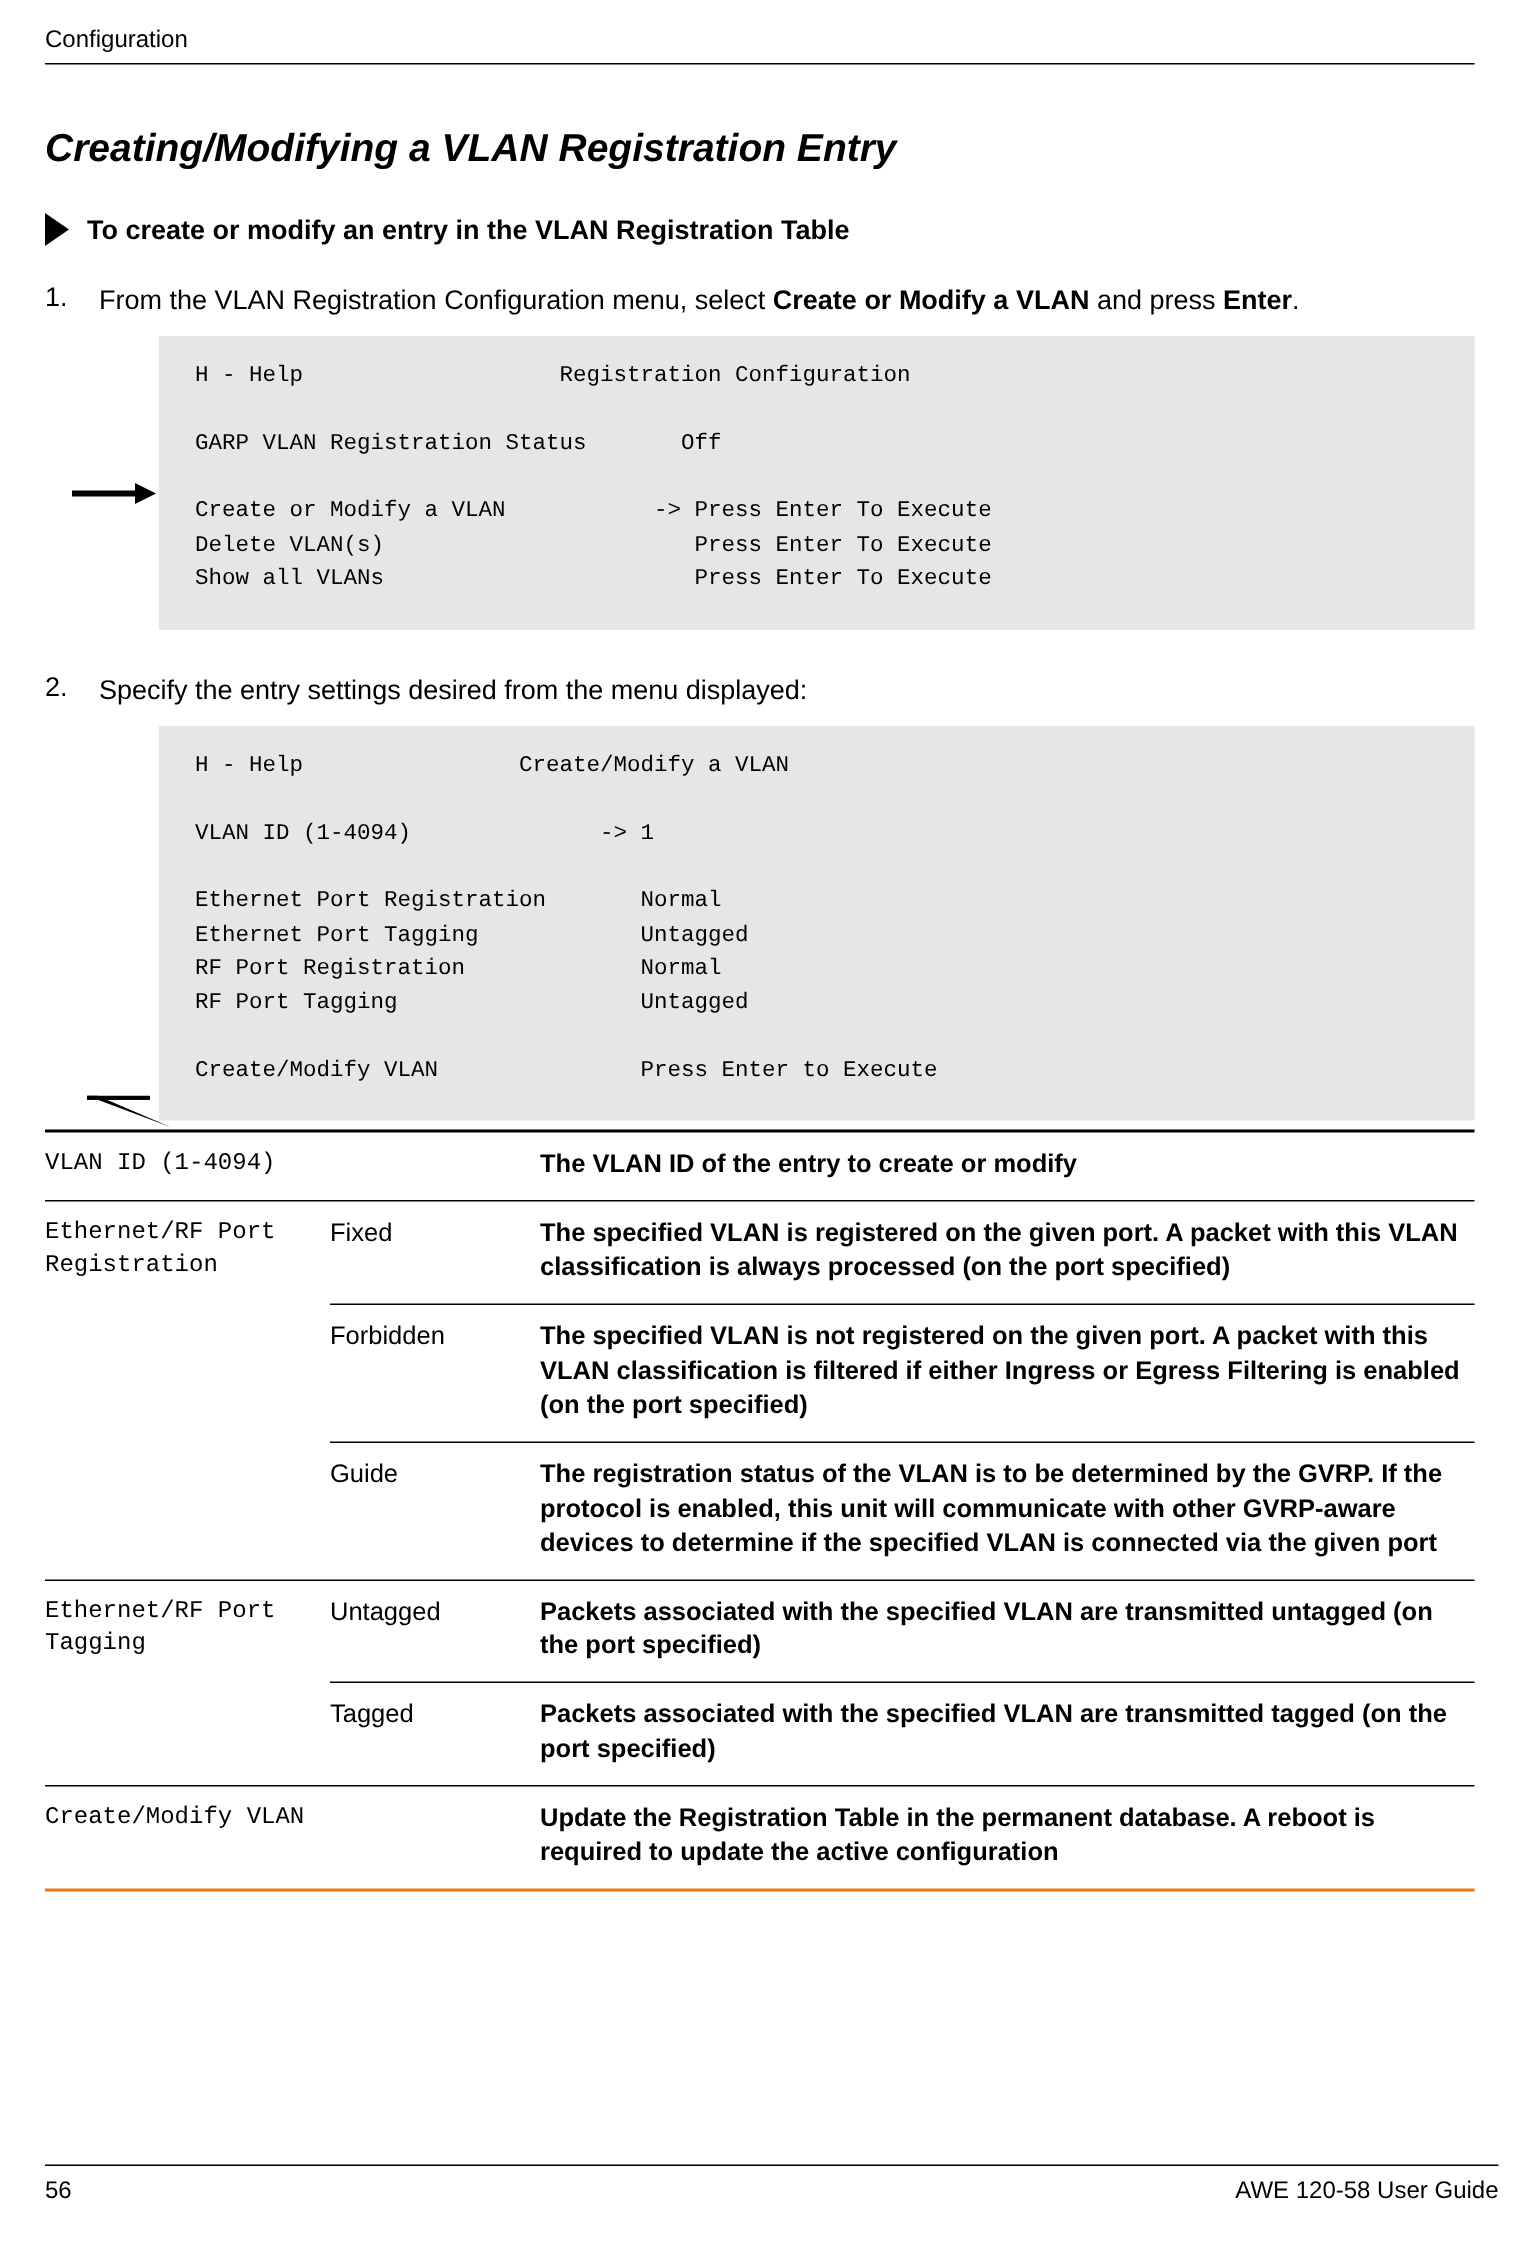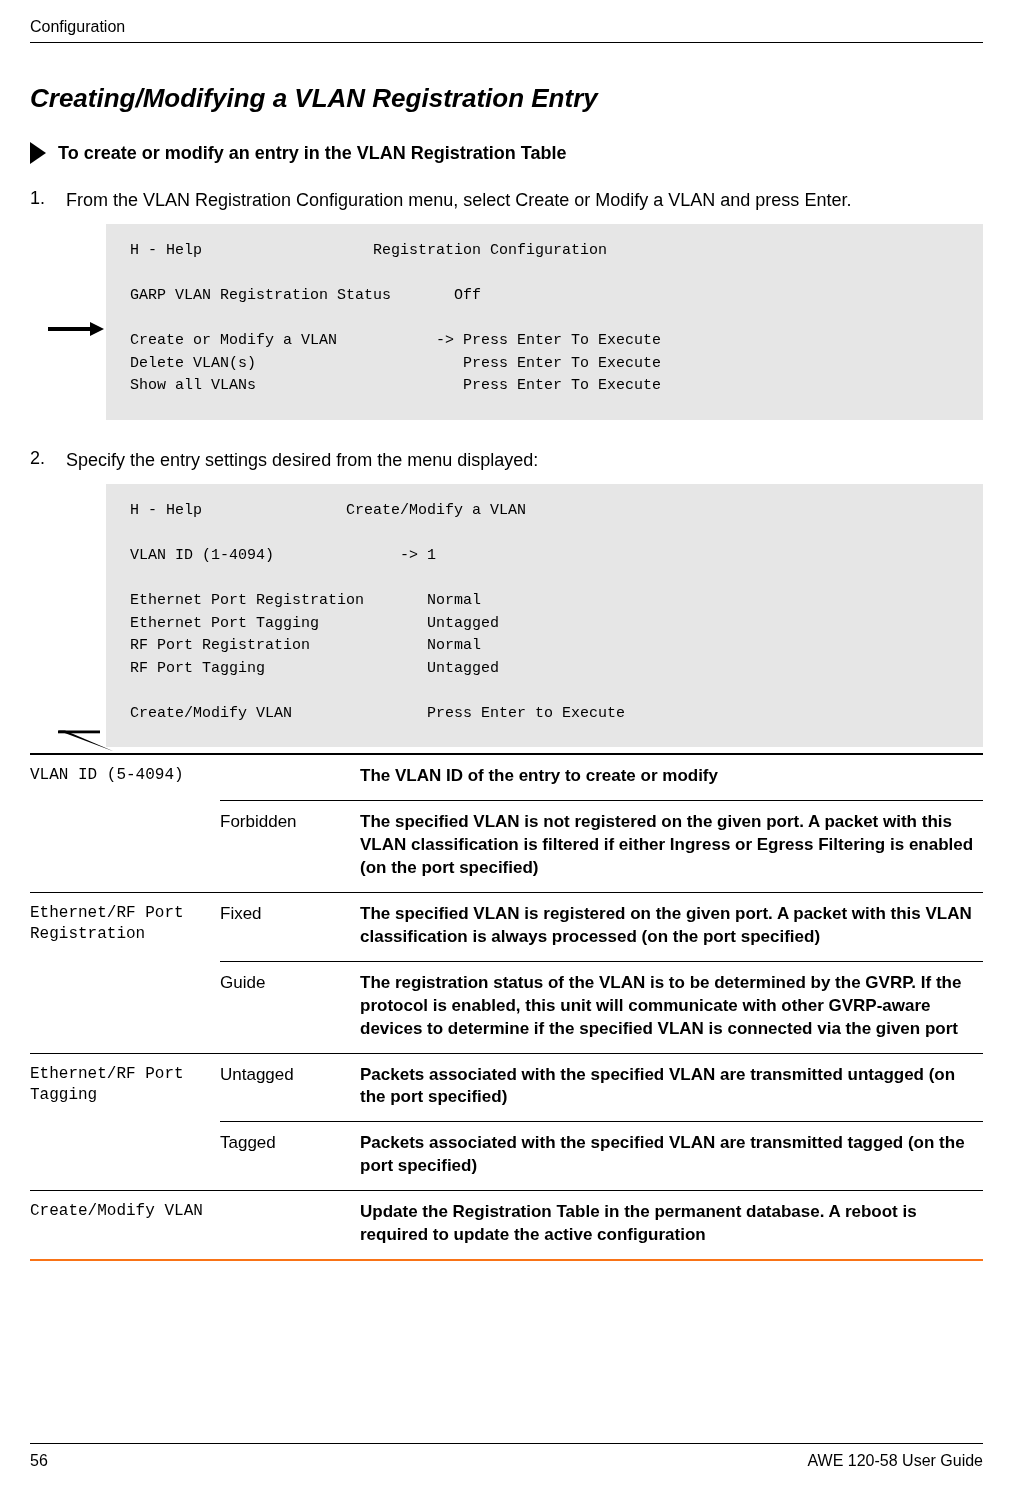--- a/index.html
+++ b/index.html
@@ -40,21 +40,21 @@
   .arrowhead-right svg { display:block; }
 
   .step {
     display: flex;
     gap: 18px;
     font-size: 18px;
     margin-bottom: 12px;
   }
   .step-num { width: 18px; flex-shrink:0; }
   .step-text { flex: 1; line-height: 1.35; }
-  .step-text b { font-weight: normal; margin-top: 20px; }
+  .step-text b { font-weight: bold; margin-top: 20px; }
 
   .codeblock-wrap {
     position: relative;
     margin: 10px 0 28px 76px;
   }
   .codeblock {
     background: #e6e6e6;
     font-family: "Courier New", Courier, monospace;
     font-size: 15px;
     line-height: 1.5;
@@ -90,21 +90,21 @@
     font-family: "Courier New", Courier, monospace;
     font-size: 16px;
   }
   .param-table td:nth-child(2) { width: 140px; }
   .param-table td:nth-child(3) { padding-right: 4px; font-weight: bold; }
 
   .footer {
     position: absolute;
     bottom: 26px;
     left: 30px;
-    right: 30px;
+    right: 14px;
     border-top: 1px solid #000;
     padding-top: 8px;
     display: flex;
     justify-content: space-between;
     font-size: 16px;
   }
 </style>
 </head>
 <body>
 
@@ -166,33 +166,33 @@
 Ethernet Port Tagging            Untagged
 RF Port Registration             Normal
 RF Port Tagging                  Untagged
 
 Create/Modify VLAN               Press Enter to Execute</div>
 </div>
 
 <table class="param-table">
   <tbody>
       <tr class="first">
-    <td>VLAN ID (5-4094)</td>
+    <td>VLAN ID (1-4094)</td>
     <td></td>
     <td>The VLAN ID of the entry to create or modify</td>
+  </tr>
+  <tr>
+    <td>Ethernet/RF Port Registration</td>
+    <td>Fixed</td>
+    <td>The specified VLAN is registered on the given port. A packet with this VLAN classification is always processed (on the port specified)</td>
   </tr>
   <tr>
     <td class="noborder"></td>
     <td>Forbidden</td>
     <td>The specified VLAN is not registered on the given port.   A packet with this VLAN classification is filtered if either Ingress or Egress Filtering is enabled (on the port specified)</td>
-  </tr>
-  <tr>
-    <td>Ethernet/RF Port Registration</td>
-    <td>Fixed</td>
-    <td>The specified VLAN is registered on the given port. A packet with this VLAN classification is always processed (on the port specified)</td>
   </tr>
   <tr>
     <td class="noborder"></td>
     <td>Guide</td>
     <td>The registration status of the VLAN is to be determined by the GVRP. If the protocol is enabled, this unit will communicate with other GVRP-aware devices to determine if the specified VLAN is connected via the given port</td>
   </tr>
   <tr>
     <td>Ethernet/RF Port Tagging</td>
     <td>Untagged</td>
     <td>Packets associated with the specified VLAN are transmitted untagged (on the port specified)</td>

